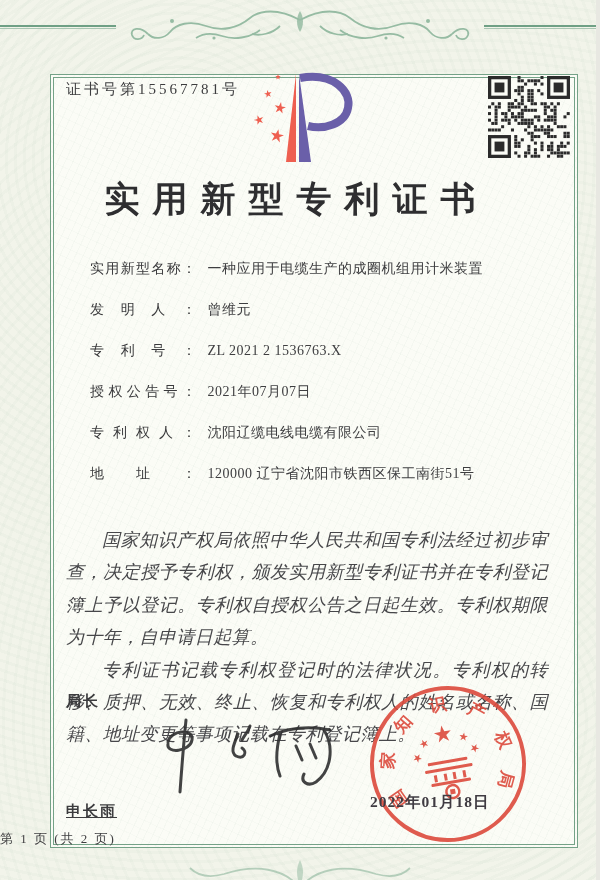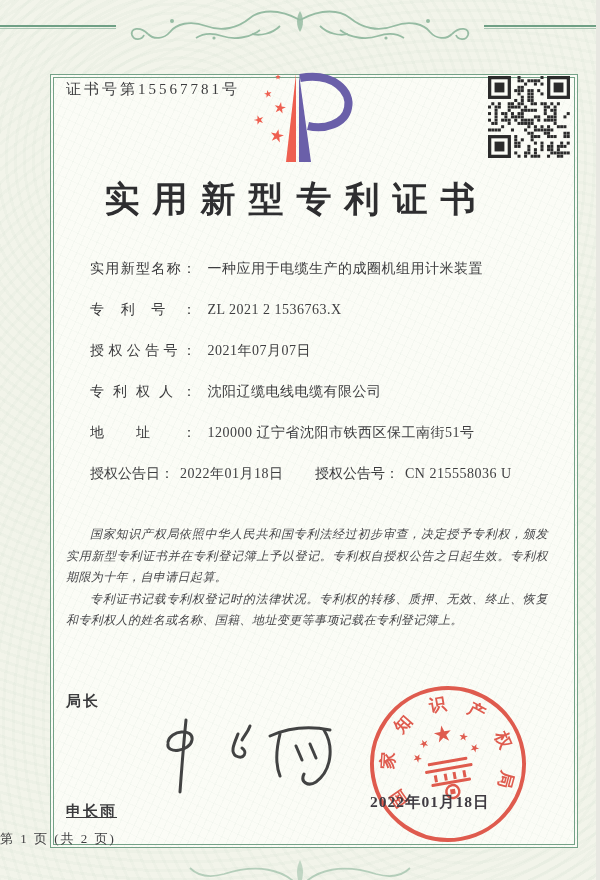--- a/index.html
+++ b/index.html
@@ -45,21 +45,21 @@
     font-size:35px;font-weight:700;letter-spacing:13px;text-indent:13px;color:#2e2e30;
   }
   .fields{position:absolute;left:66px;top:256px;width:480px;font-size:14px;color:#3e3e40;margin-left:24px;}
   .field-row{line-height:26px;margin-bottom:15px;white-space:nowrap;}
   .flabel{display:inline-block;width:106px;text-align:justify;text-align-last:justify;color:#3a3a3c;}
   .fvalue{margin-left:8px;letter-spacing:.5px;}
   .grant-row .fvalue{margin-left:6px;}
   .grant2{margin-left:28px;color:#3a3a3c;}
   .paras{
     position:absolute;left:66px;top:524px;width:482px;
-    font-size:12px;font-style:italic;line-height:1.8;letter-spacing:.4px;
+    font-size:18px;font-style:italic;line-height:1.8;letter-spacing:.4px;
     color:#47474a;text-align:justify;
   }
   .paras p{text-indent:2em;margin:0;}
   .director{position:absolute;left:66px;font-family:"Liberation Sans","DejaVu Sans",sans-serif;font-weight:600;font-size:15px;color:#3c3c3e;letter-spacing:2px;}
   .director.t1{top:692px;}
   .director.t2{top:802px;text-decoration:underline;}
   .signature{position:absolute;left:138px;top:712px;}
   .seal{position:absolute;left:358px;top:674px;}
   .seal text{font-family:"Liberation Serif","DejaVu Serif",serif;font-size:17px;font-weight:700;fill:var(--seal-red);text-anchor:middle;dominant-baseline:central;}
   .seal-date{position:absolute;left:370px;top:792px;font-size:15.5px;font-weight:600;letter-spacing:1px;color:#3f3b42;}
@@ -314,38 +314,38 @@
     </svg>
 
   <div class="title">实用新型专利证书</div>
 
   <div class="fields">
     <div class="field-row">
       <span class="flabel">实用新型名称：</span>
       <span class="fvalue">一种应用于电缆生产的成圈机组用计米装置</span>
     </div>
     <div class="field-row">
+      <span class="flabel">发明人：</span>
+      <span class="fvalue">曾维元</span>
+    </div>
+    <div class="field-row">
       <span class="flabel">专利号：</span>
       <span class="fvalue">ZL 2021 2 1536763.X</span>
     </div>
     <div class="field-row">
       <span class="flabel">授权公告号：</span>
       <span class="fvalue">2021年07月07日</span>
     </div>
     <div class="field-row">
       <span class="flabel">专利权人：</span>
       <span class="fvalue">沈阳辽缆电线电缆有限公司</span>
     </div>
     <div class="field-row">
       <span class="flabel">地址：</span>
       <span class="fvalue">120000 辽宁省沈阳市铁西区保工南街51号</span>
-    </div>
-    <div class="field-row grant-row">
-      <span>授权公告日：</span><span class="fvalue">2022年01月18日</span>
-      <span class="grant2">授权公告号：</span><span class="fvalue">CN 215558036 U</span>
     </div>
   </div>
 
   <div class="paras">
     <p>国家知识产权局依照中华人民共和国专利法经过初步审查，决定授予专利权，颁发实用新型专利证书并在专利登记簿上予以登记。专利权自授权公告之日起生效。专利权期限为十年，自申请日起算。</p>
     <p>专利证书记载专利权登记时的法律状况。专利权的转移、质押、无效、终止、恢复和专利权人的姓名或名称、国籍、地址变更等事项记载在专利登记簿上。</p>
   </div>
 
   <div class="director t1">局长</div>
   <div class="director t2">申长雨</div>

